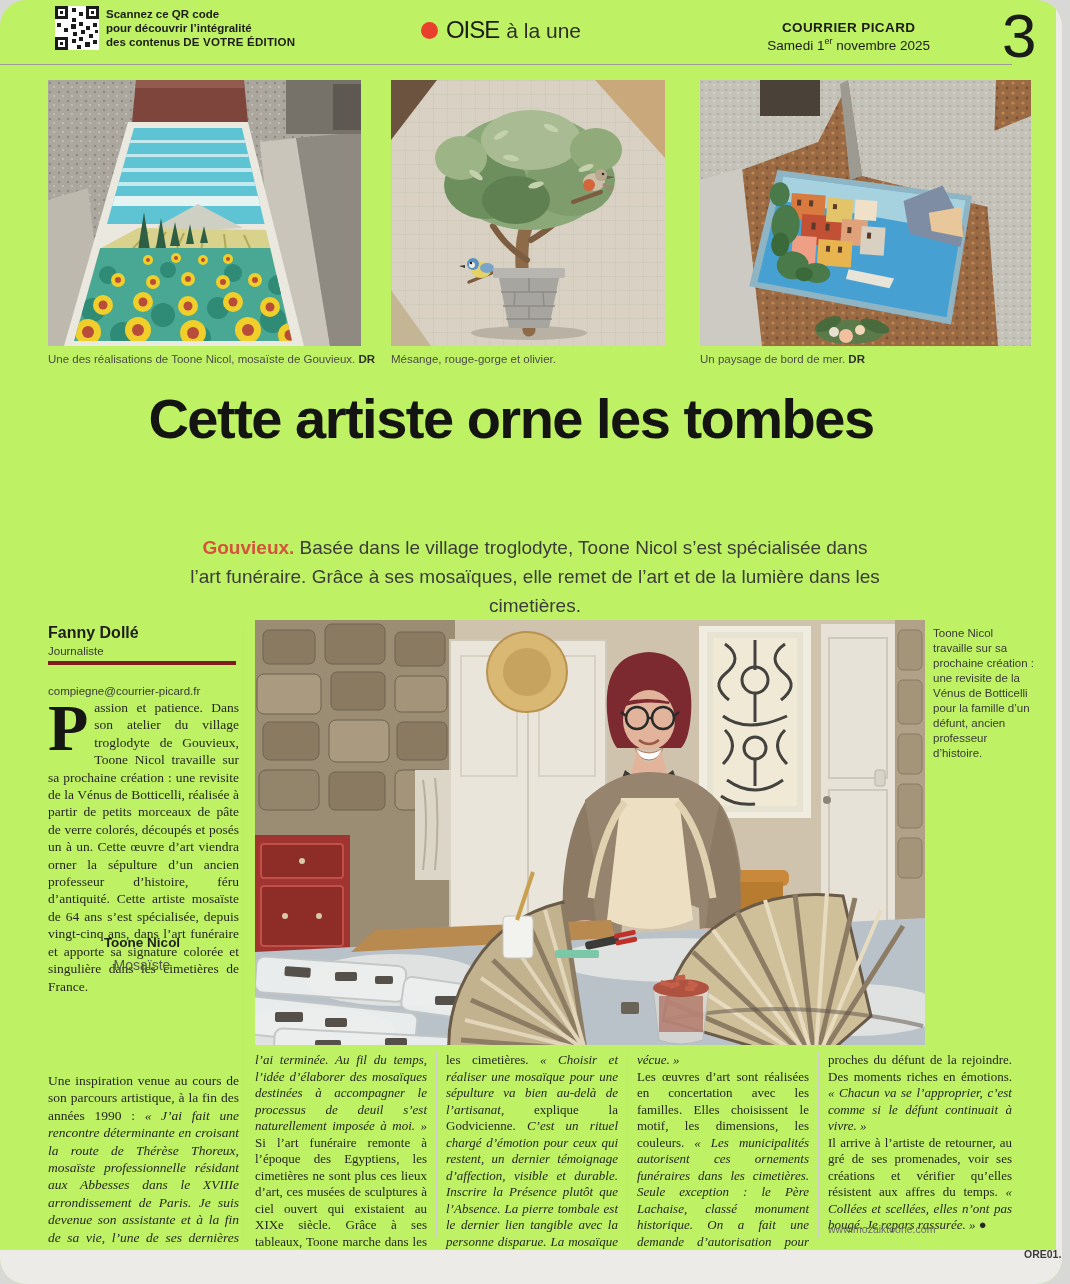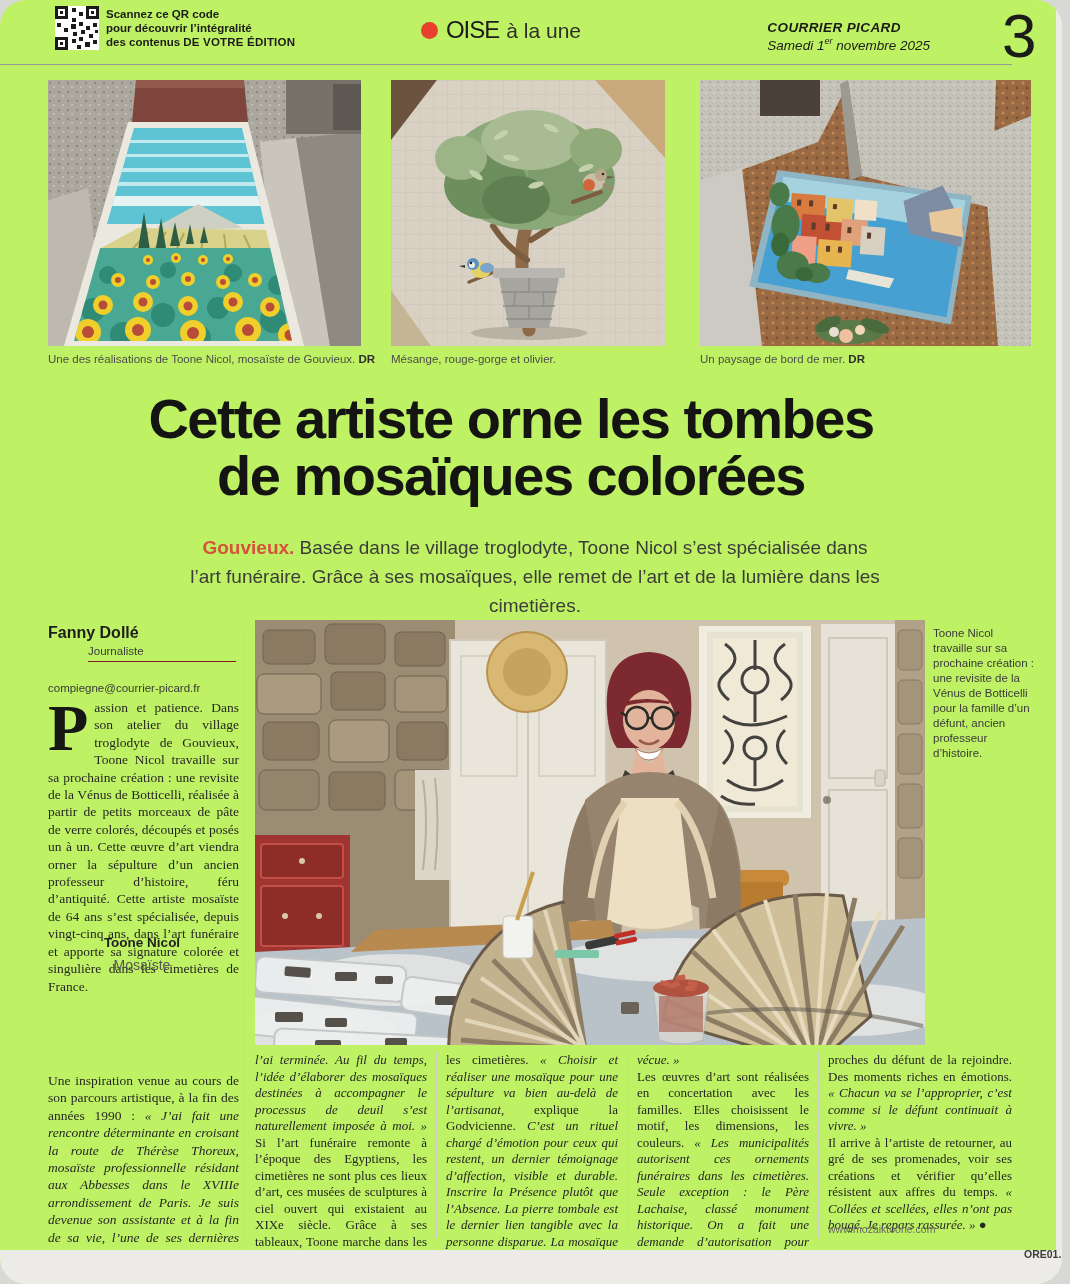--- a/index.html
+++ b/index.html
@@ -6,41 +6,41 @@
   #page{position:relative;width:1062px;height:1284px;background:#bef264;overflow:hidden;
         font-family:"Liberation Sans",sans-serif;color:#262624;border-radius:26px;}
   .abs{position:absolute;}
 
   
   #qr-text{left:106px;top:7px;font-size:11.5px;line-height:14px;font-weight:bold;color:#1c1c1a;}
   #section-head{left:0;right:60px;top:16px;text-align:center;}
   .sec-dot{display:inline-block;width:17px;height:17px;border-radius:50%;background:#e8402c;vertical-align:-1px;margin-right:8px;}
   .sec-name{font-size:24px;font-weight:normal;letter-spacing:-1px;color:#1b1b19;}
   .sec-suffix{font-size:21px;color:#2e2e2c;margin-left:7px;}
-  #masthead{right:132px;top:20px;text-align:left;color:#1b1b19;font-style:italic;}
+  #masthead{right:132px;top:20px;text-align:center;color:#1b1b19;}
   #masthead .mh-title{font-size:13.5px;font-weight:bold;letter-spacing:.4px;}
   #masthead .mh-date{font-size:13.5px;margin-top:1px;}
   #page-number{left:1002px;top:0px;font-size:62px;color:#1b1b19;}
   .hrule{left:0;top:64px;width:1012px;height:1px;background:#9a9a98;}
 
   
   .photo{top:80px;height:266px;background:#ccc;overflow:hidden;}
   .caption{top:353px;font-size:11.5px;color:#4c4c4a;}
   .caption b{color:#2e2e2c;}
 
   
   #headline{left:0;right:40px;top:390px;text-align:center;font-weight:bold;font-size:56px;
             line-height:57px;letter-spacing:-1.5px;color:#141412;}
   #lead{left:185px;top:533px;width:700px;text-align:center;font-size:19px;line-height:29px;color:#3c3c3a;}
   #lead .loc{color:#d6523b;font-weight:bold;}
 
   
   #byline{left:48px;top:624px;width:188px;}
   #byline .name{font-size:16px;font-weight:bold;line-height:18px;width:100px;color:#1d1d1b;}
-  #byline .role{font-size:11.5px;margin-top:3px;padding-bottom:4px;border-bottom:1px solid #7f1d1d;color:#3a3a38;margin-left:40px;}
+  #byline .role{font-size:11.5px;margin-top:3px;padding-bottom:4px;border-bottom:4px solid #7f1d1d;color:#3a3a38;}
   #byline .email{font-size:11.5px;margin-top:20px;color:#3a3a38;}
 
   
   .body-serif{font-family:"Liberation Serif",serif;font-size:13.5px;line-height:17.4px;
               text-align:justify;color:#262624;hyphens:auto;}
   #col1-top{left:48px;top:699px;width:191px;}
   .dropcap{float:left;font-family:"Liberation Serif",serif;font-weight:bold;font-size:66px;
            line-height:52px;padding:3px 6px 0 0;color:#161614;}
   #pullquote-block{left:32px;top:926px;width:220px;text-align:center;}
   #pullquote-block .quote{font-size:16.5px;line-height:21.5px;color:#3e3e3c;}
@@ -363,21 +363,20 @@
       </g>
     </svg>
   </div>
 
   <div class="abs caption" style="left:48px"><span>Une des réalisations de Toone Nicol, mosaïste de Gouvieux. </span><b>DR</b></div>
   <div class="abs caption" style="left:391px">Mésange, rouge-gorge et olivier.</div>
   <div class="abs caption" style="left:700px"><span>Un paysage de bord de mer. </span><b>DR</b></div>
 
   <div class="abs" id="headline">
     <div>Cette artiste orne les tombes</div>
-    <div>de mosaïques colorées</div>
   </div>
 
   <div class="abs" id="lead">
     <span class="loc">Gouvieux.</span><span> Basée dans le village troglodyte, Toone Nicol s’est spécialisée dans l’art funéraire. Grâce à ses mosaïques, elle remet de l’art et de la lumière dans les cimetières.</span>
   </div>
 
   <div class="abs" id="byline">
     <div class="name">Fanny Dollé</div>
     <div class="role">Journaliste</div>
     <div class="email">compiegne@courrier-picard.fr</div>

